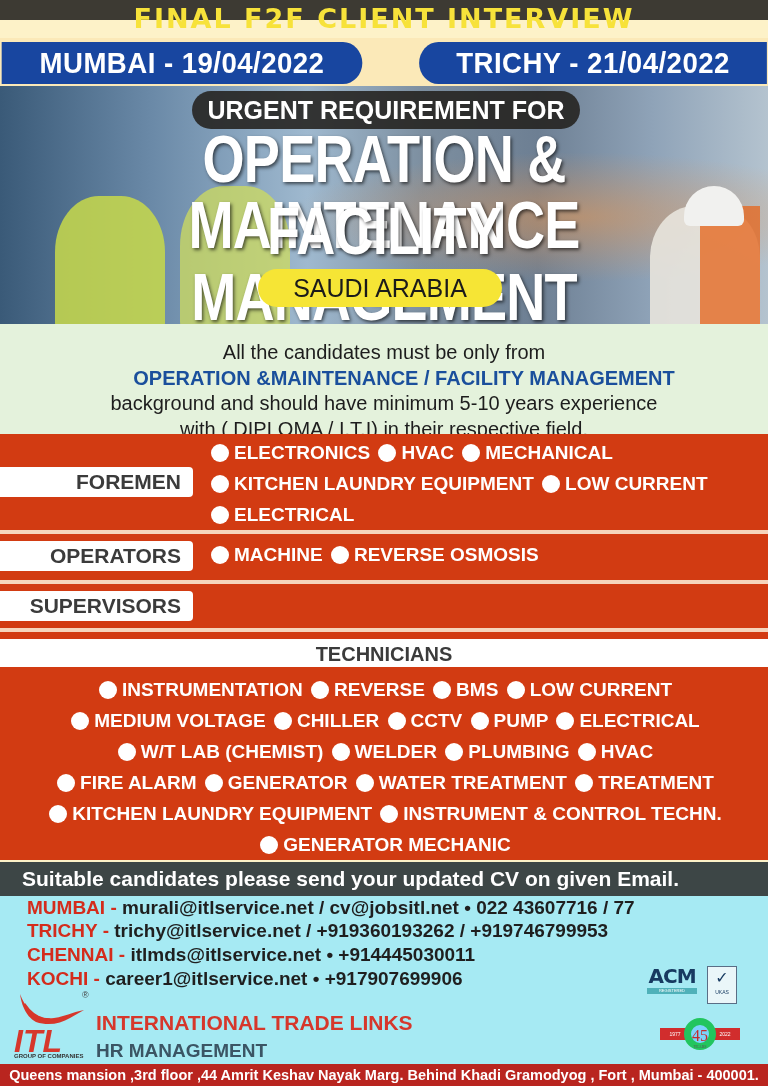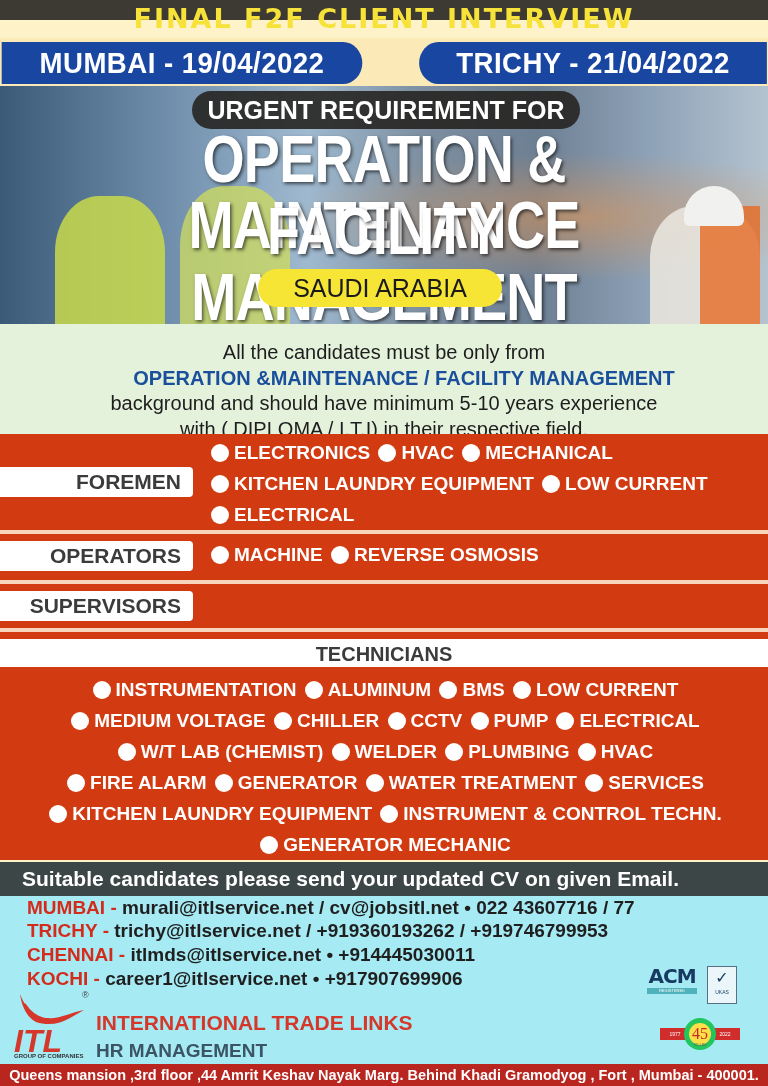--- a/index.html
+++ b/index.html
@@ -116,21 +116,21 @@
   .acm-text { color: #173a61; font-weight: bold; font-size: 20px; line-height: 20px; text-align: center; font-family: "DejaVu Sans", sans-serif; letter-spacing: -1px; }
   .acm-bar { margin-top: 2px; height: 6px; background: #4fb1b9; color: #fff; font-size: 4px; text-align: center; line-height: 6px; }
   .ukas { position: absolute; left: 707px; top: 966px; width: 30px; height: 38px; border: 1px solid #5a6e86; background: #eaf6f9; }
   .ukas-tick { color: #173a61; font-size: 16px; text-align: center; line-height: 22px; }
   .ukas-text { font-size: 5px; color: #173a61; text-align: center; }
 
   .anniv { position: absolute; left: 660px; top: 1018px; width: 80px; height: 32px; }
   .anniv-ribbon { position: absolute; top: 10px; width: 30px; height: 12px; background: #d12d2d; color: #fff; font-size: 5px; line-height: 12px; text-align: center; }
   .anniv-ribbon.l { left: 0; }
   .anniv-ribbon.r { right: 0; }
-  .anniv-circle { position: absolute; left: 24px; top: 0; width: 32px; height: 32px; border-radius: 50%; border: 5px solid #22c55e; background: #fde047; color: #c32b2b; text-align: center; font-size: 16px; line-height: 22px; font-family: "Liberation Serif", serif; }
+  .anniv-circle { position: absolute; left: 24px; top: 0; width: 32px; height: 32px; border-radius: 50%; border: 7px solid #22c55e; background: #7dd3fc; color: #c32b2b; text-align: center; font-size: 16px; line-height: 22px; font-family: "Liberation Serif", serif; }
   .anniv-years { position: absolute; left: 0; width: 100%; top: 19px; font-size: 4px; color: #555; line-height: 5px; }
 
   .address {
     position: absolute; left: 0; top: 1064px; width: 768px; height: 22px; background: #b9251f;
     color: #fff; font-weight: bold; font-size: 14.5px; line-height: 22px; text-align: center; white-space: nowrap;
   }
 </style>
 </head>
 <body>
 
@@ -190,42 +190,42 @@
   </div>
   <div class="divider" style="top:580px;"></div>
 
   <div class="role-label" style="top:591px;">SUPERVISORS</div>
   <div class="divider" style="top:628px;"></div>
 
   <div class="tech-header">TECHNICIANS</div>
   <div class="tech-items">
     <div class="tech-line">
       <span class="bullet"></span><span>INSTRUMENTATION</span>
-      <span class="bullet"></span><span>ALUMINUM</span>
+      <span class="bullet"></span><span>REVERSE</span>
       <span class="bullet"></span><span>BMS</span>
       <span class="bullet"></span><span>LOW CURRENT</span>
     </div>
     <div class="tech-line">
       <span class="bullet"></span><span>MEDIUM VOLTAGE</span>
       <span class="bullet"></span><span>CHILLER</span>
       <span class="bullet"></span><span>CCTV</span>
       <span class="bullet"></span><span>PUMP</span>
       <span class="bullet"></span><span>ELECTRICAL</span>
     </div>
     <div class="tech-line">
       <span class="bullet"></span><span>W/T  LAB (CHEMIST)</span>
       <span class="bullet"></span><span>WELDER</span>
       <span class="bullet"></span><span>PLUMBING</span>
       <span class="bullet"></span><span>HVAC</span>
     </div>
     <div class="tech-line">
       <span class="bullet"></span><span>FIRE ALARM</span>
       <span class="bullet"></span><span>GENERATOR</span>
       <span class="bullet"></span><span>WATER TREATMENT</span>
-      <span class="bullet"></span><span>SERVICES</span>
+      <span class="bullet"></span><span>TREATMENT</span>
     </div>
     <div class="tech-line">
       <span class="bullet"></span><span>KITCHEN LAUNDRY EQUIPMENT</span>
       <span class="bullet"></span><span>INSTRUMENT &amp; CONTROL TECHN.</span>
     </div>
     <div class="tech-line">
       <span class="bullet"></span><span>GENERATOR MECHANIC</span>
     </div>
   </div>
 

